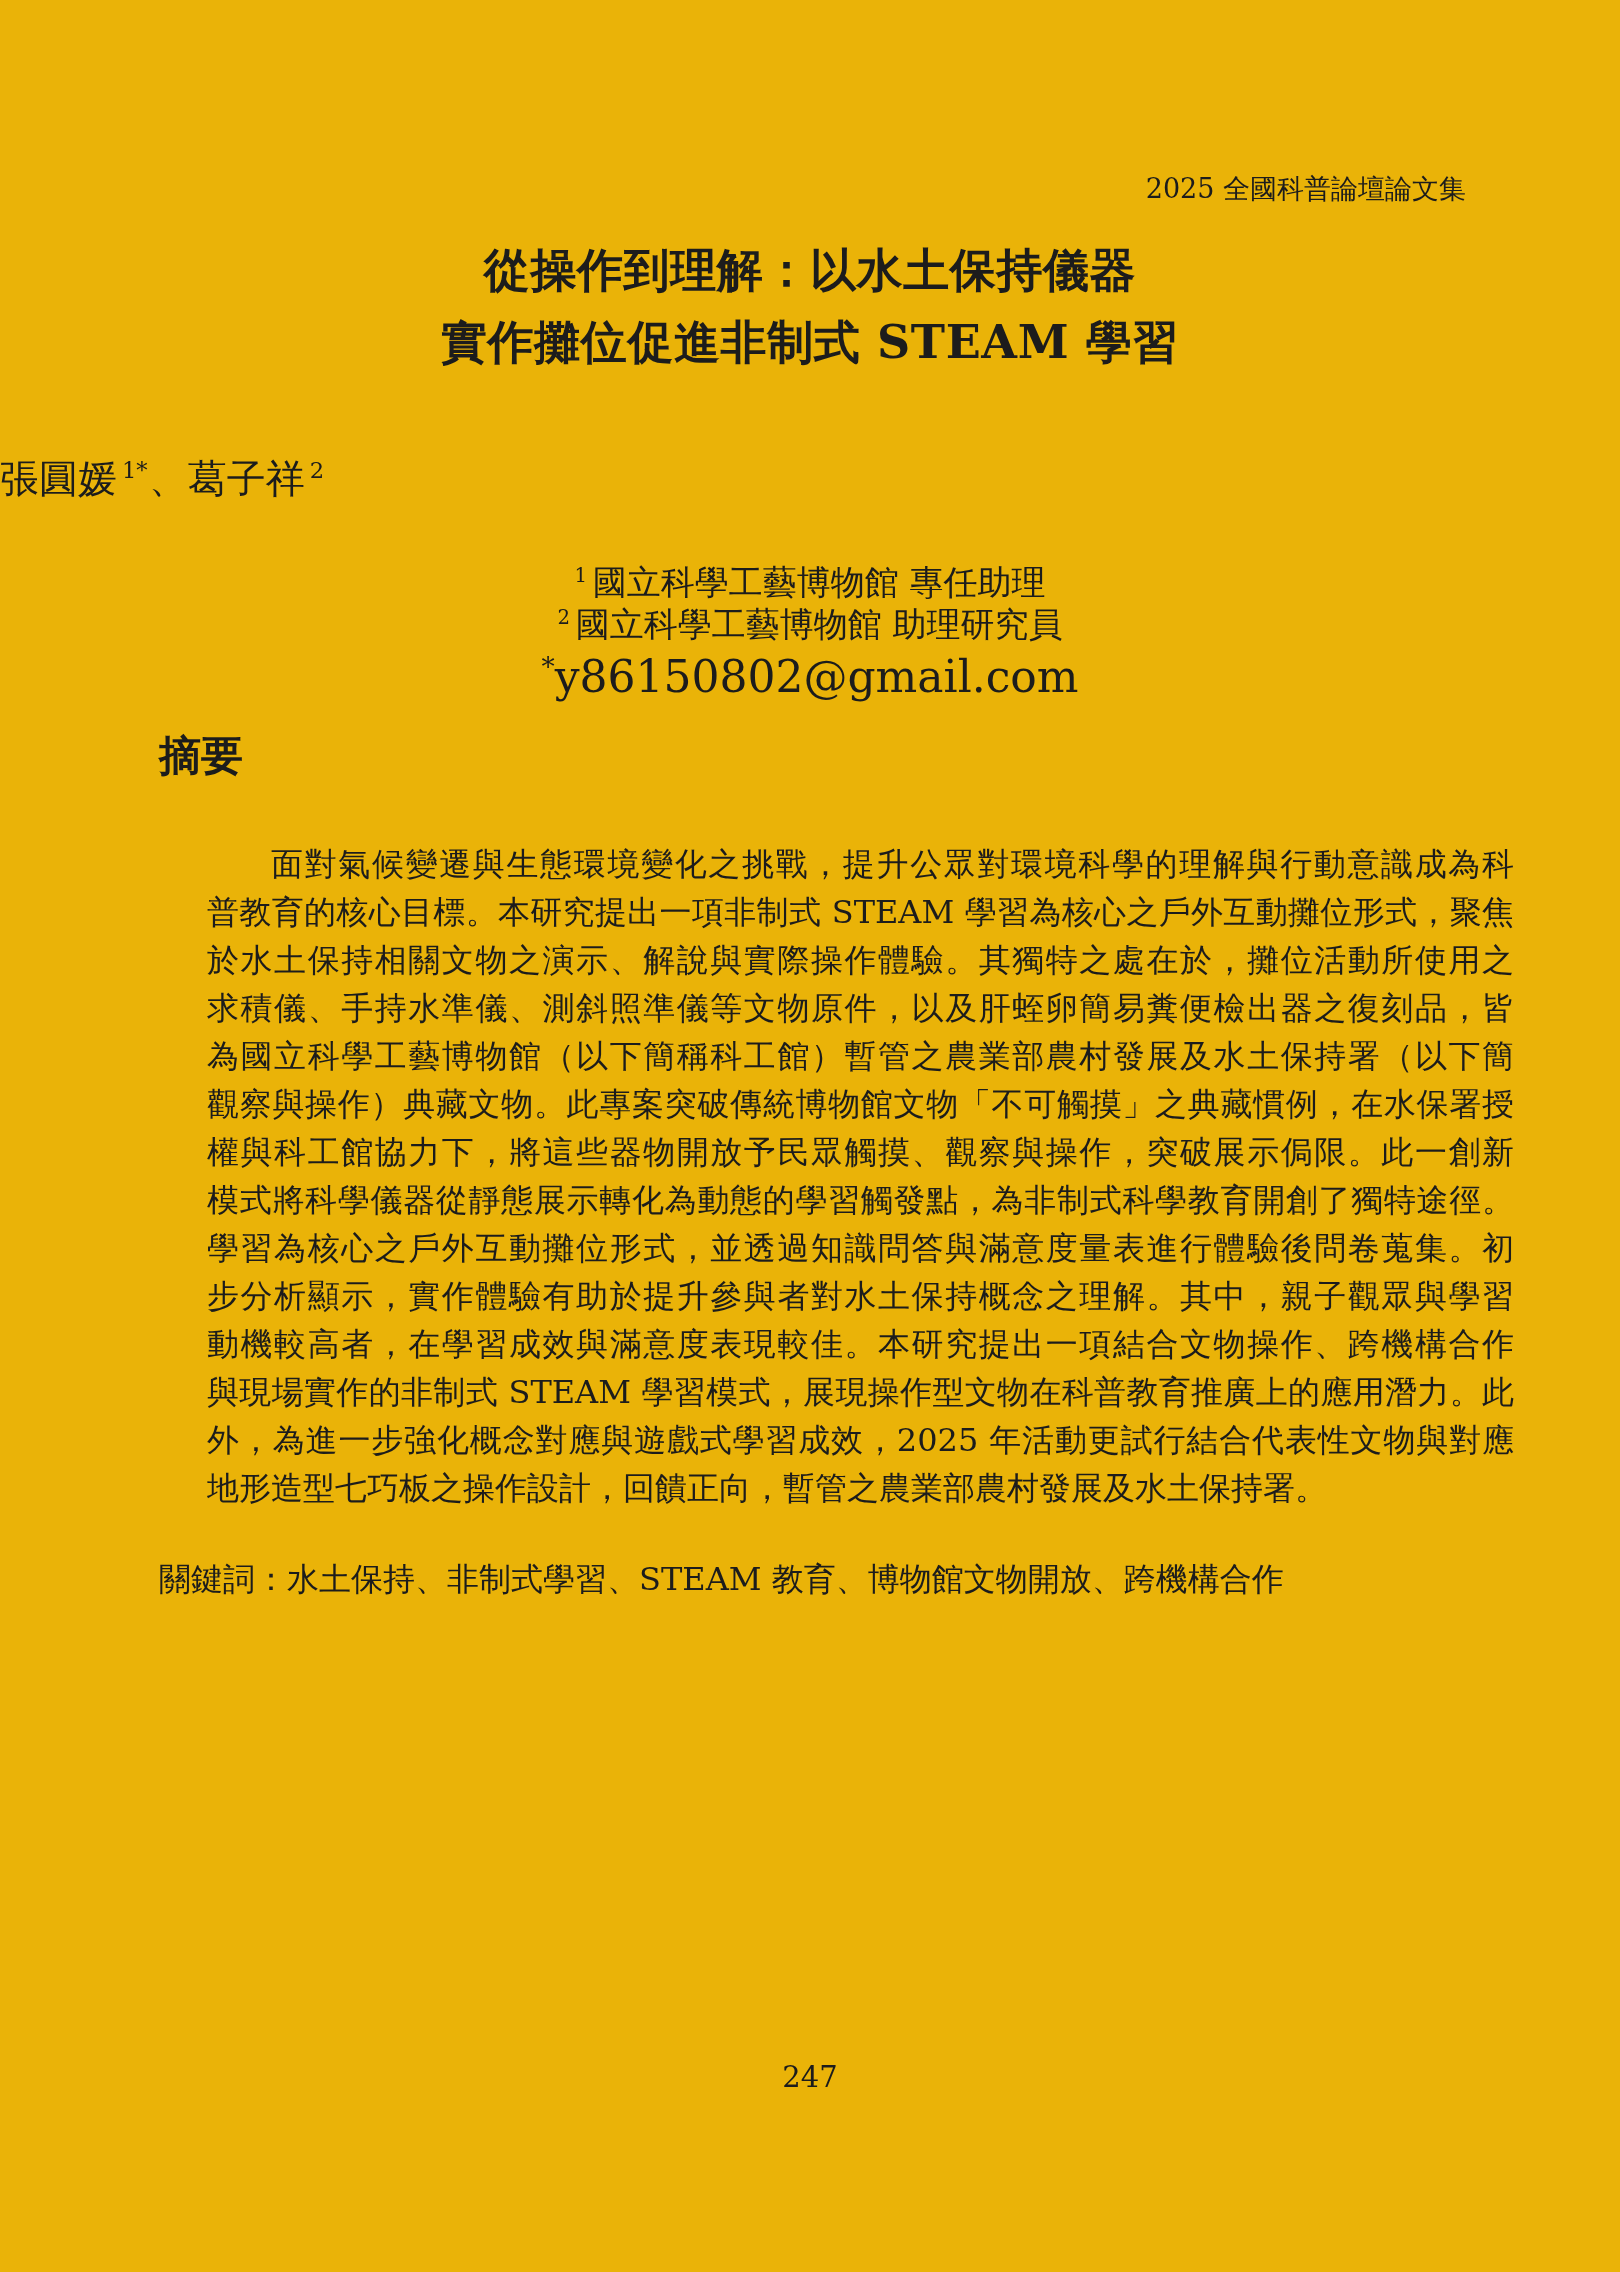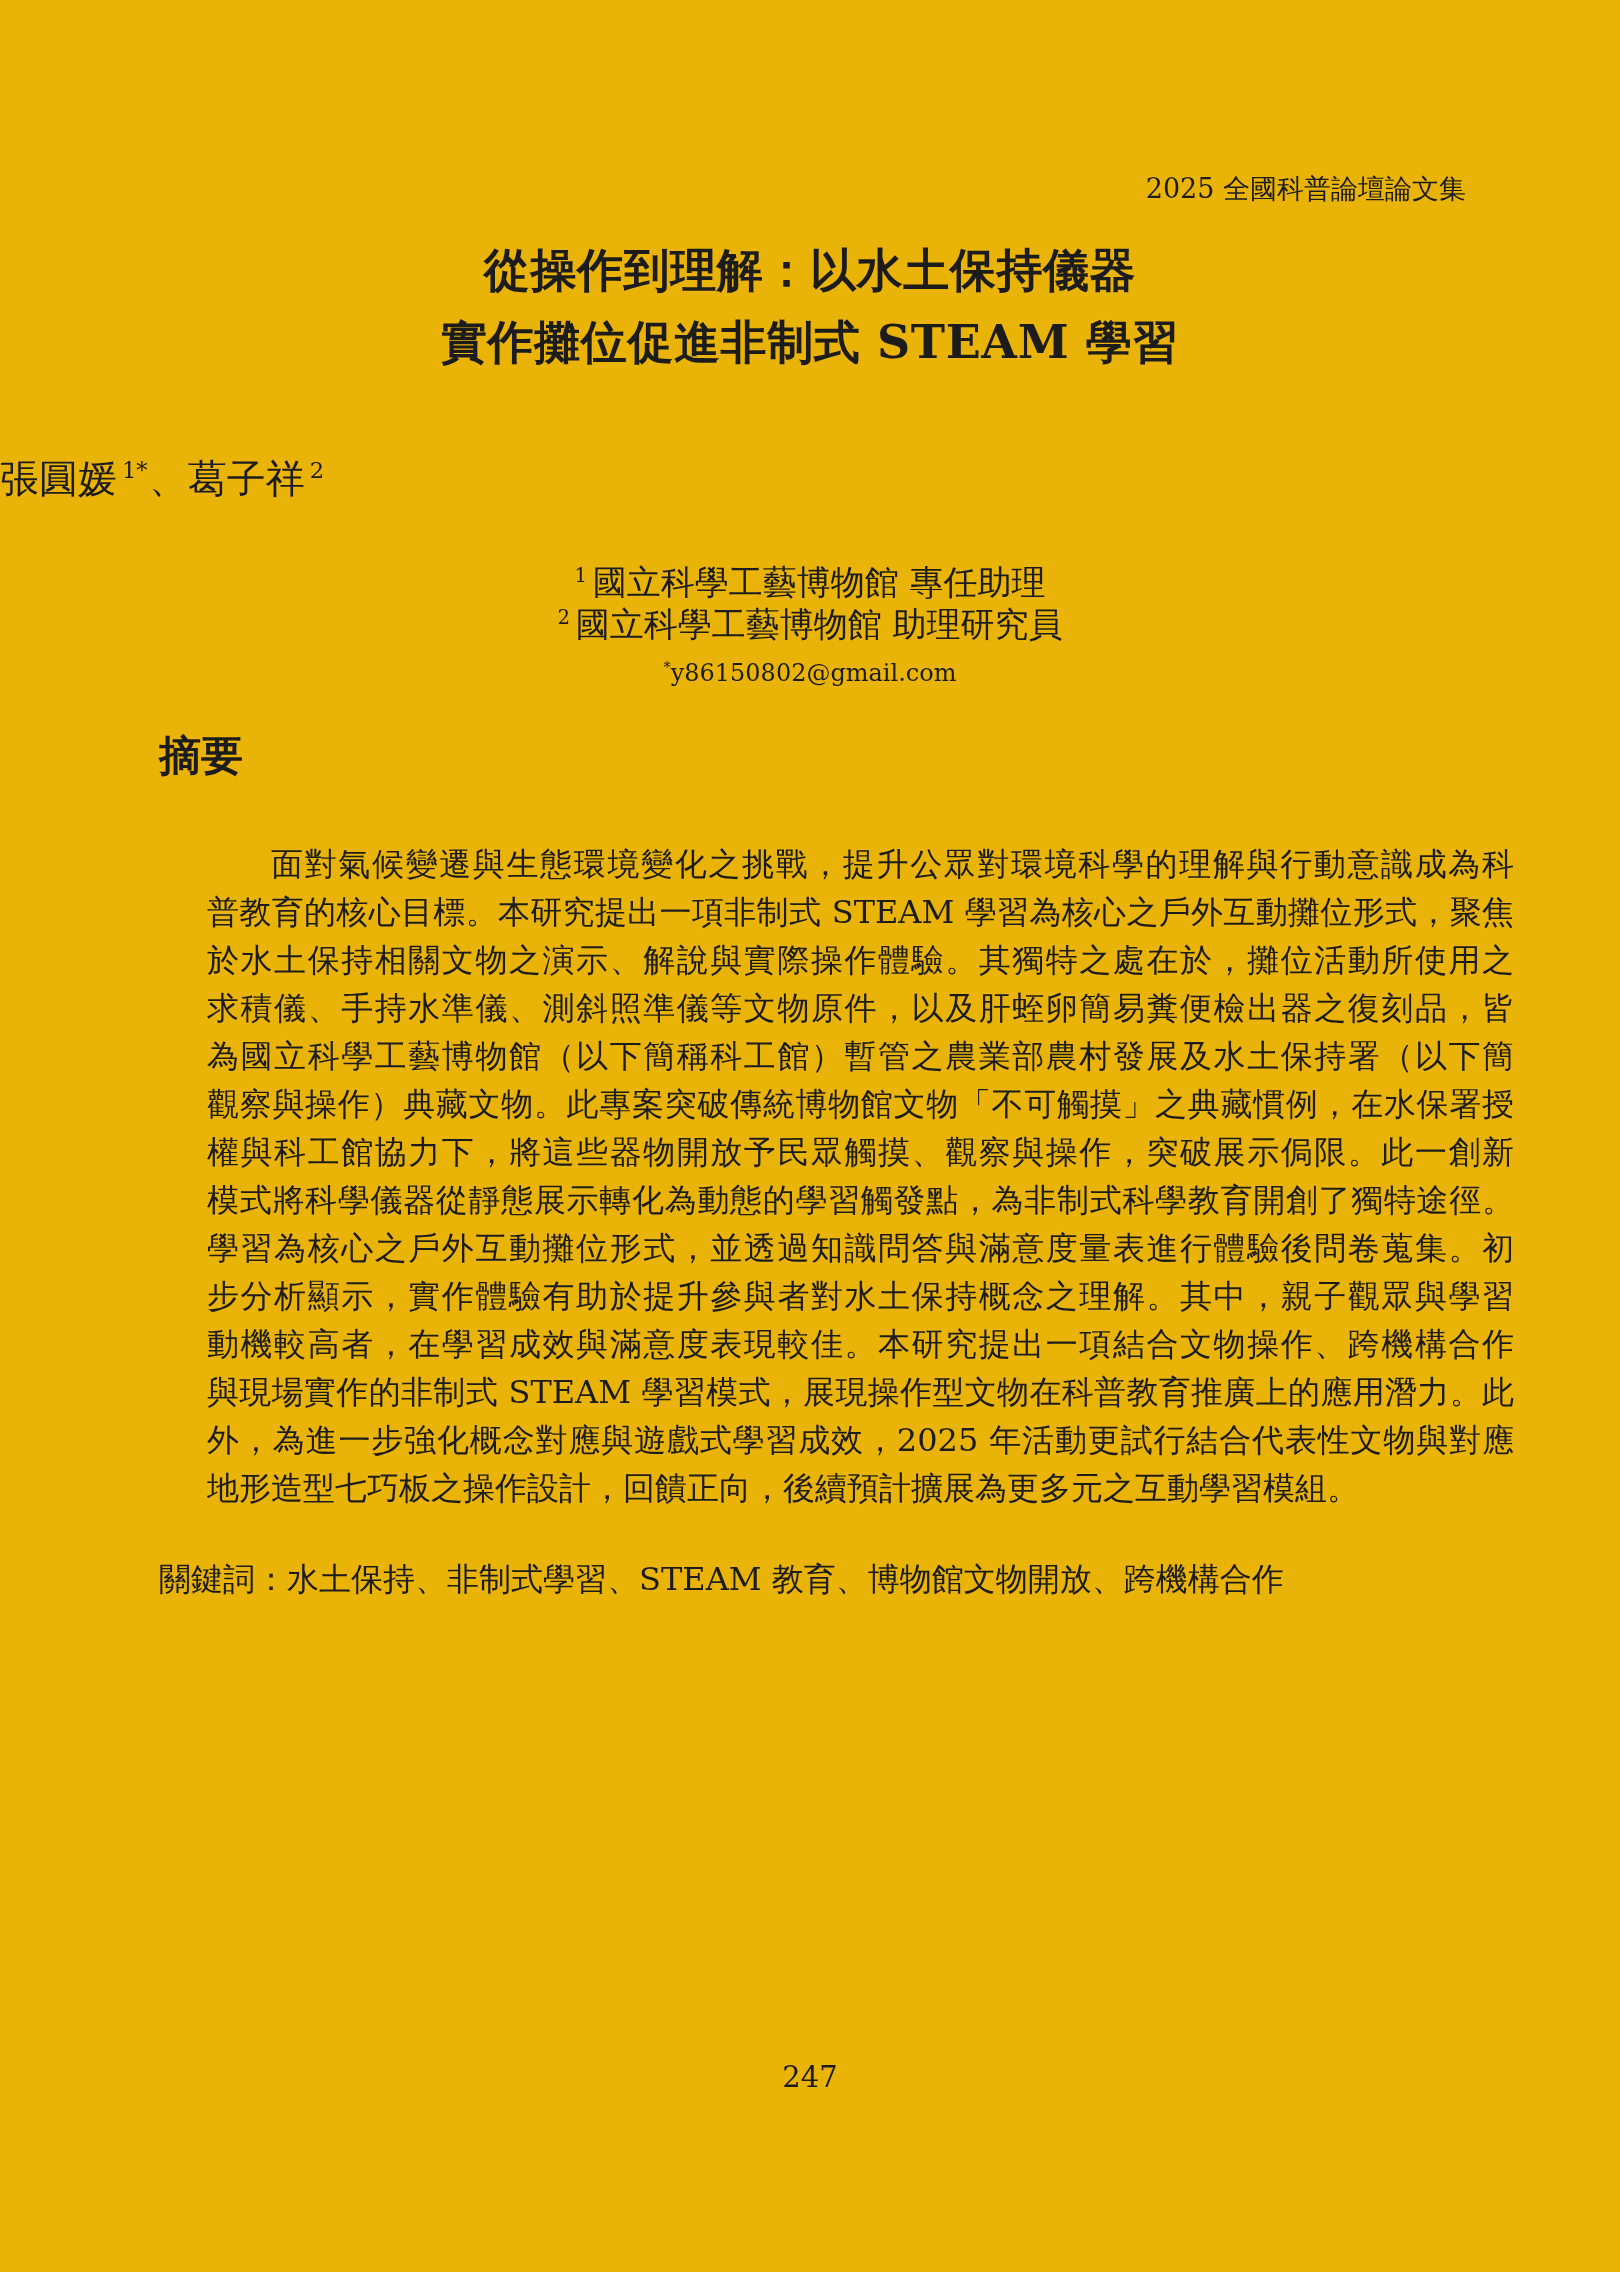--- a/index.html
+++ b/index.html
@@ -60,21 +60,21 @@
     font-size: 34px;
     line-height: 36px;
   }
   .affil-row sup {
     font-size: 0.58em;
     vertical-align: super;
     margin-right: 0.28em;
   }
   .email-row {
     margin-top: 6.4px;
-    font-size: 24px;
+    font-size: 44px;
   }
   .email-row sup {
     font-size: 0.6em;
     vertical-align: super;
   }
   .abstract-heading {
     position: absolute;
     top: 728px;
     left: 159px;
     font-size: 42px;
@@ -150,21 +150,21 @@
       <div class="abs-line">求積儀、手持水準儀、測斜照準儀等文物原件，以及肝蛭卵簡易糞便檢出器之復刻品，皆</div>
       <div class="abs-line">為國立科學工藝博物館（以下簡稱科工館）暫管之農業部農村發展及水土保持署（以下簡</div>
       <div class="abs-line">觀察與操作）典藏文物。此專案突破傳統博物館文物「不可觸摸」之典藏慣例，在水保署授</div>
       <div class="abs-line">權與科工館協力下，將這些器物開放予民眾觸摸、觀察與操作，突破展示侷限。此一創新</div>
       <div class="abs-line">模式將科學儀器從靜態展示轉化為動態的學習觸發點，為非制式科學教育開創了獨特途徑。</div>
       <div class="abs-line">學習為核心之戶外互動攤位形式，並透過知識問答與滿意度量表進行體驗後問卷蒐集。初</div>
       <div class="abs-line">步分析顯示，實作體驗有助於提升參與者對水土保持概念之理解。其中，親子觀眾與學習</div>
       <div class="abs-line">動機較高者，在學習成效與滿意度表現較佳。本研究提出一項結合文物操作、跨機構合作</div>
       <div class="abs-line">與現場實作的非制式 STEAM 學習模式，展現操作型文物在科普教育推廣上的應用潛力。此</div>
       <div class="abs-line">外，為進一步強化概念對應與遊戲式學習成效，2025 年活動更試行結合代表性文物與對應</div>
-      <div class="abs-line last">地形造型七巧板之操作設計，回饋正向，後續預計擴展為更多元之互動學習模組。</div>
+      <div class="abs-line last">地形造型七巧板之操作設計，回饋正向，暫管之農業部農村發展及水土保持署。</div>
     </div>
 
   <div class="keywords-line">
     <span>關鍵詞：</span><span>水土保持、非制式學習、STEAM 教育、博物館文物開放、跨機構合作</span>
   </div>
 
   <div class="page-number">247</div>
 
 </div>
 

